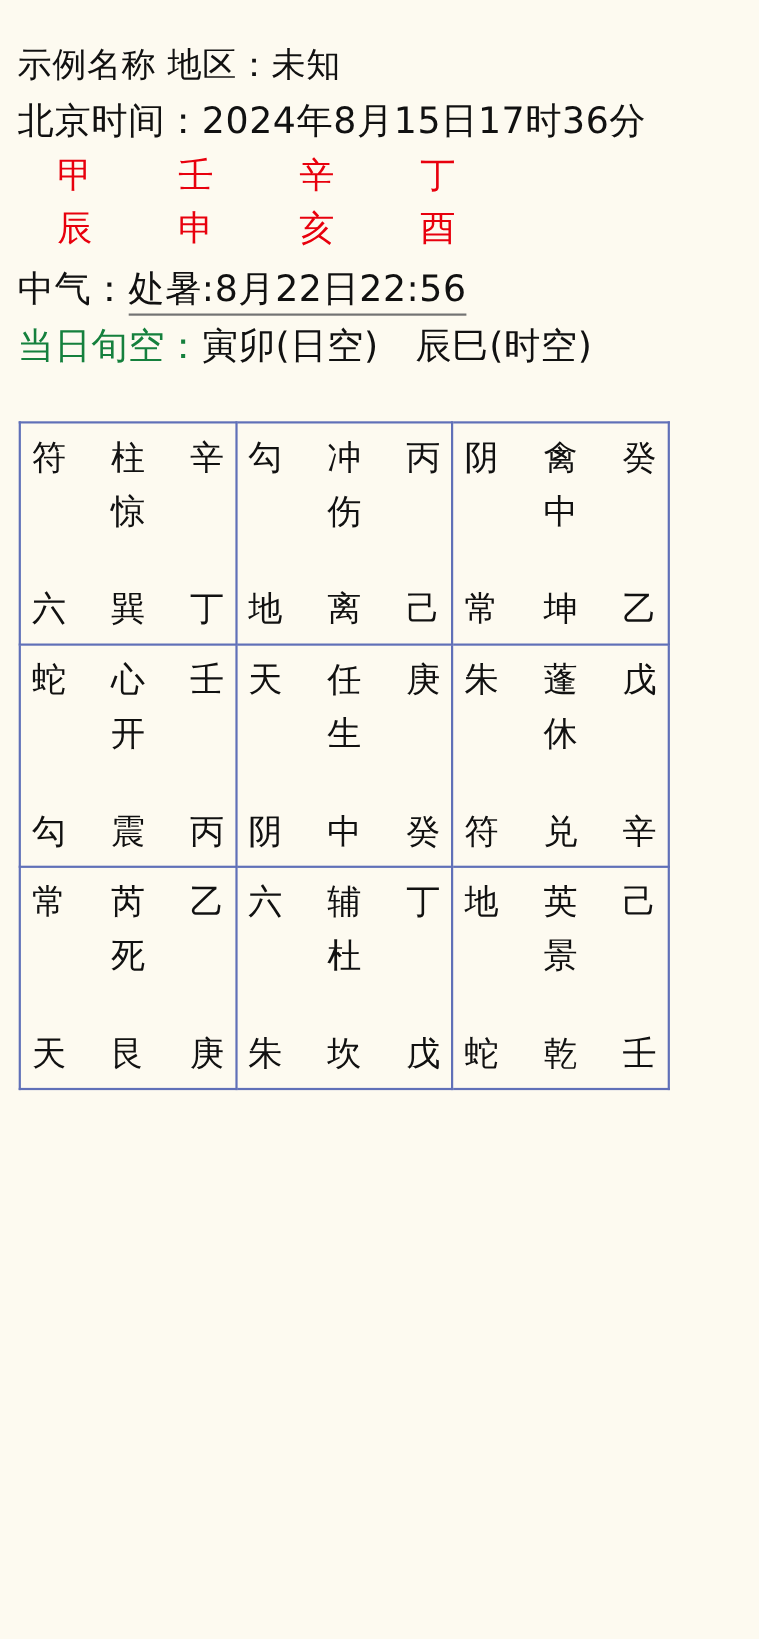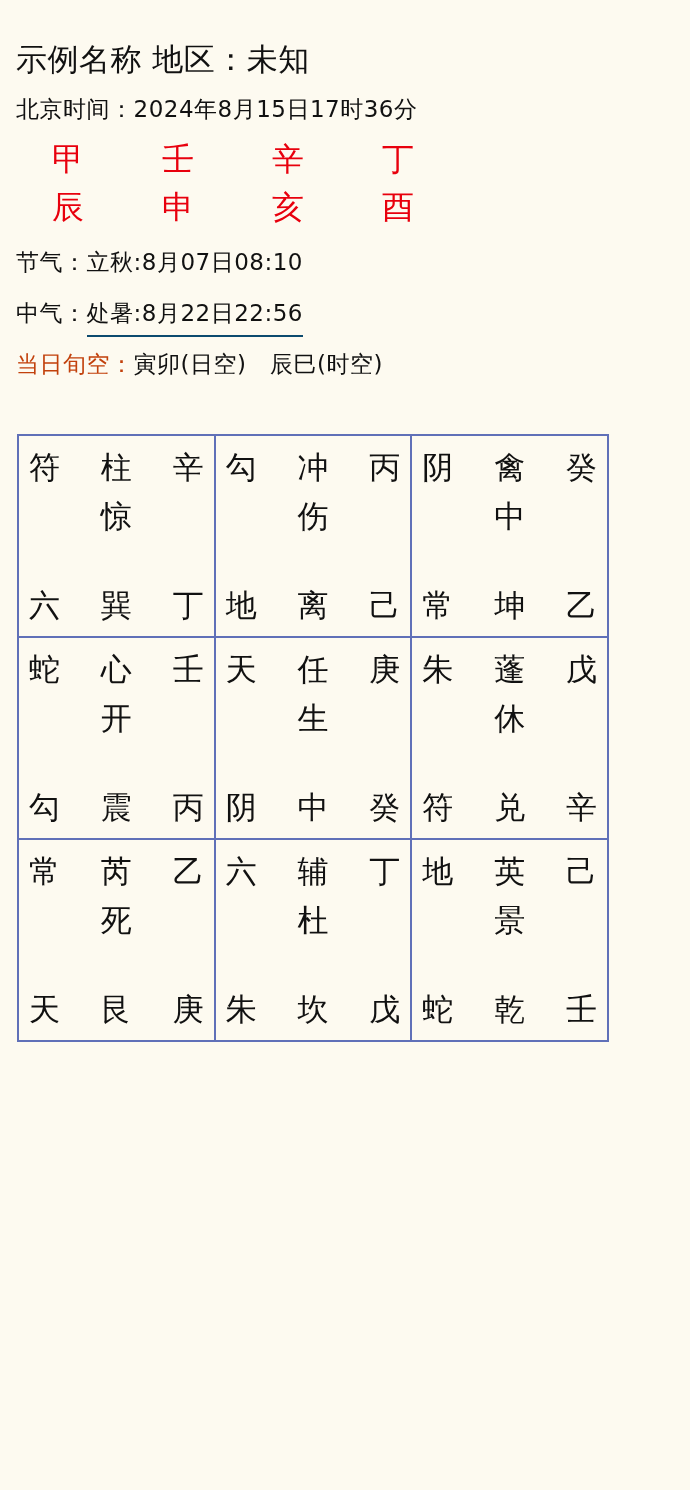--- a/index.html
+++ b/index.html
@@ -15,21 +15,21 @@
     overflow: hidden;
   }
   .page {
     width: 690px;
     height: 1252px;
     box-sizing: border-box;
     padding: 34px 16px 0 16px;
     position: relative;
   }
   .line {
-    font-size: 23px;
+    font-size: 33px;
     line-height: 51px;
     white-space: nowrap;
     letter-spacing: 0.5px;
   }
   .line-title {
     font-size: 31px;
     line-height: 50px;
   }
   .gz-row {
     display: flex;
@@ -37,24 +37,24 @@
     font-size: 32px;
     line-height: 48px;
     padding-left: 36px;
   }
   .gz-row span {
     display: inline-block;
     width: 110px;
     text-align: left;
   }
   .label-blue {
-    color: #c2410c;
+    color: #15803d;
   }
   .underline-soft {
-    border-bottom: 2px solid #0c4a6e;
+    border-bottom: 2px solid #737373;
     display: inline-block;
     line-height: 44px;
   }
   .spacer-sm { height: 6px; }
 
   table.qimen {
     border-collapse: collapse;
     margin-top: 44px;
     margin-left: 1px;
     width: 592px;
@@ -109,23 +109,20 @@
   </div>
   <div class="gz-row">
     <span>辰</span>
     <span>申</span>
     <span>亥</span>
     <span>酉</span>
   </div>
 
   <div class="spacer-sm"></div>
 
-  <div class="line">
-    <span>节气：</span><span>立秋:8月07日08:10</span>
-  </div>
 
   <div class="line">
     <span>中气：</span><span class="underline-soft">处暑:8月22日22:56</span>
   </div>
 
   <div class="line">
     <span class="label-blue">当日旬空：</span><span>寅卯(日空)　辰巳(时空)</span>
   </div>
 
 

